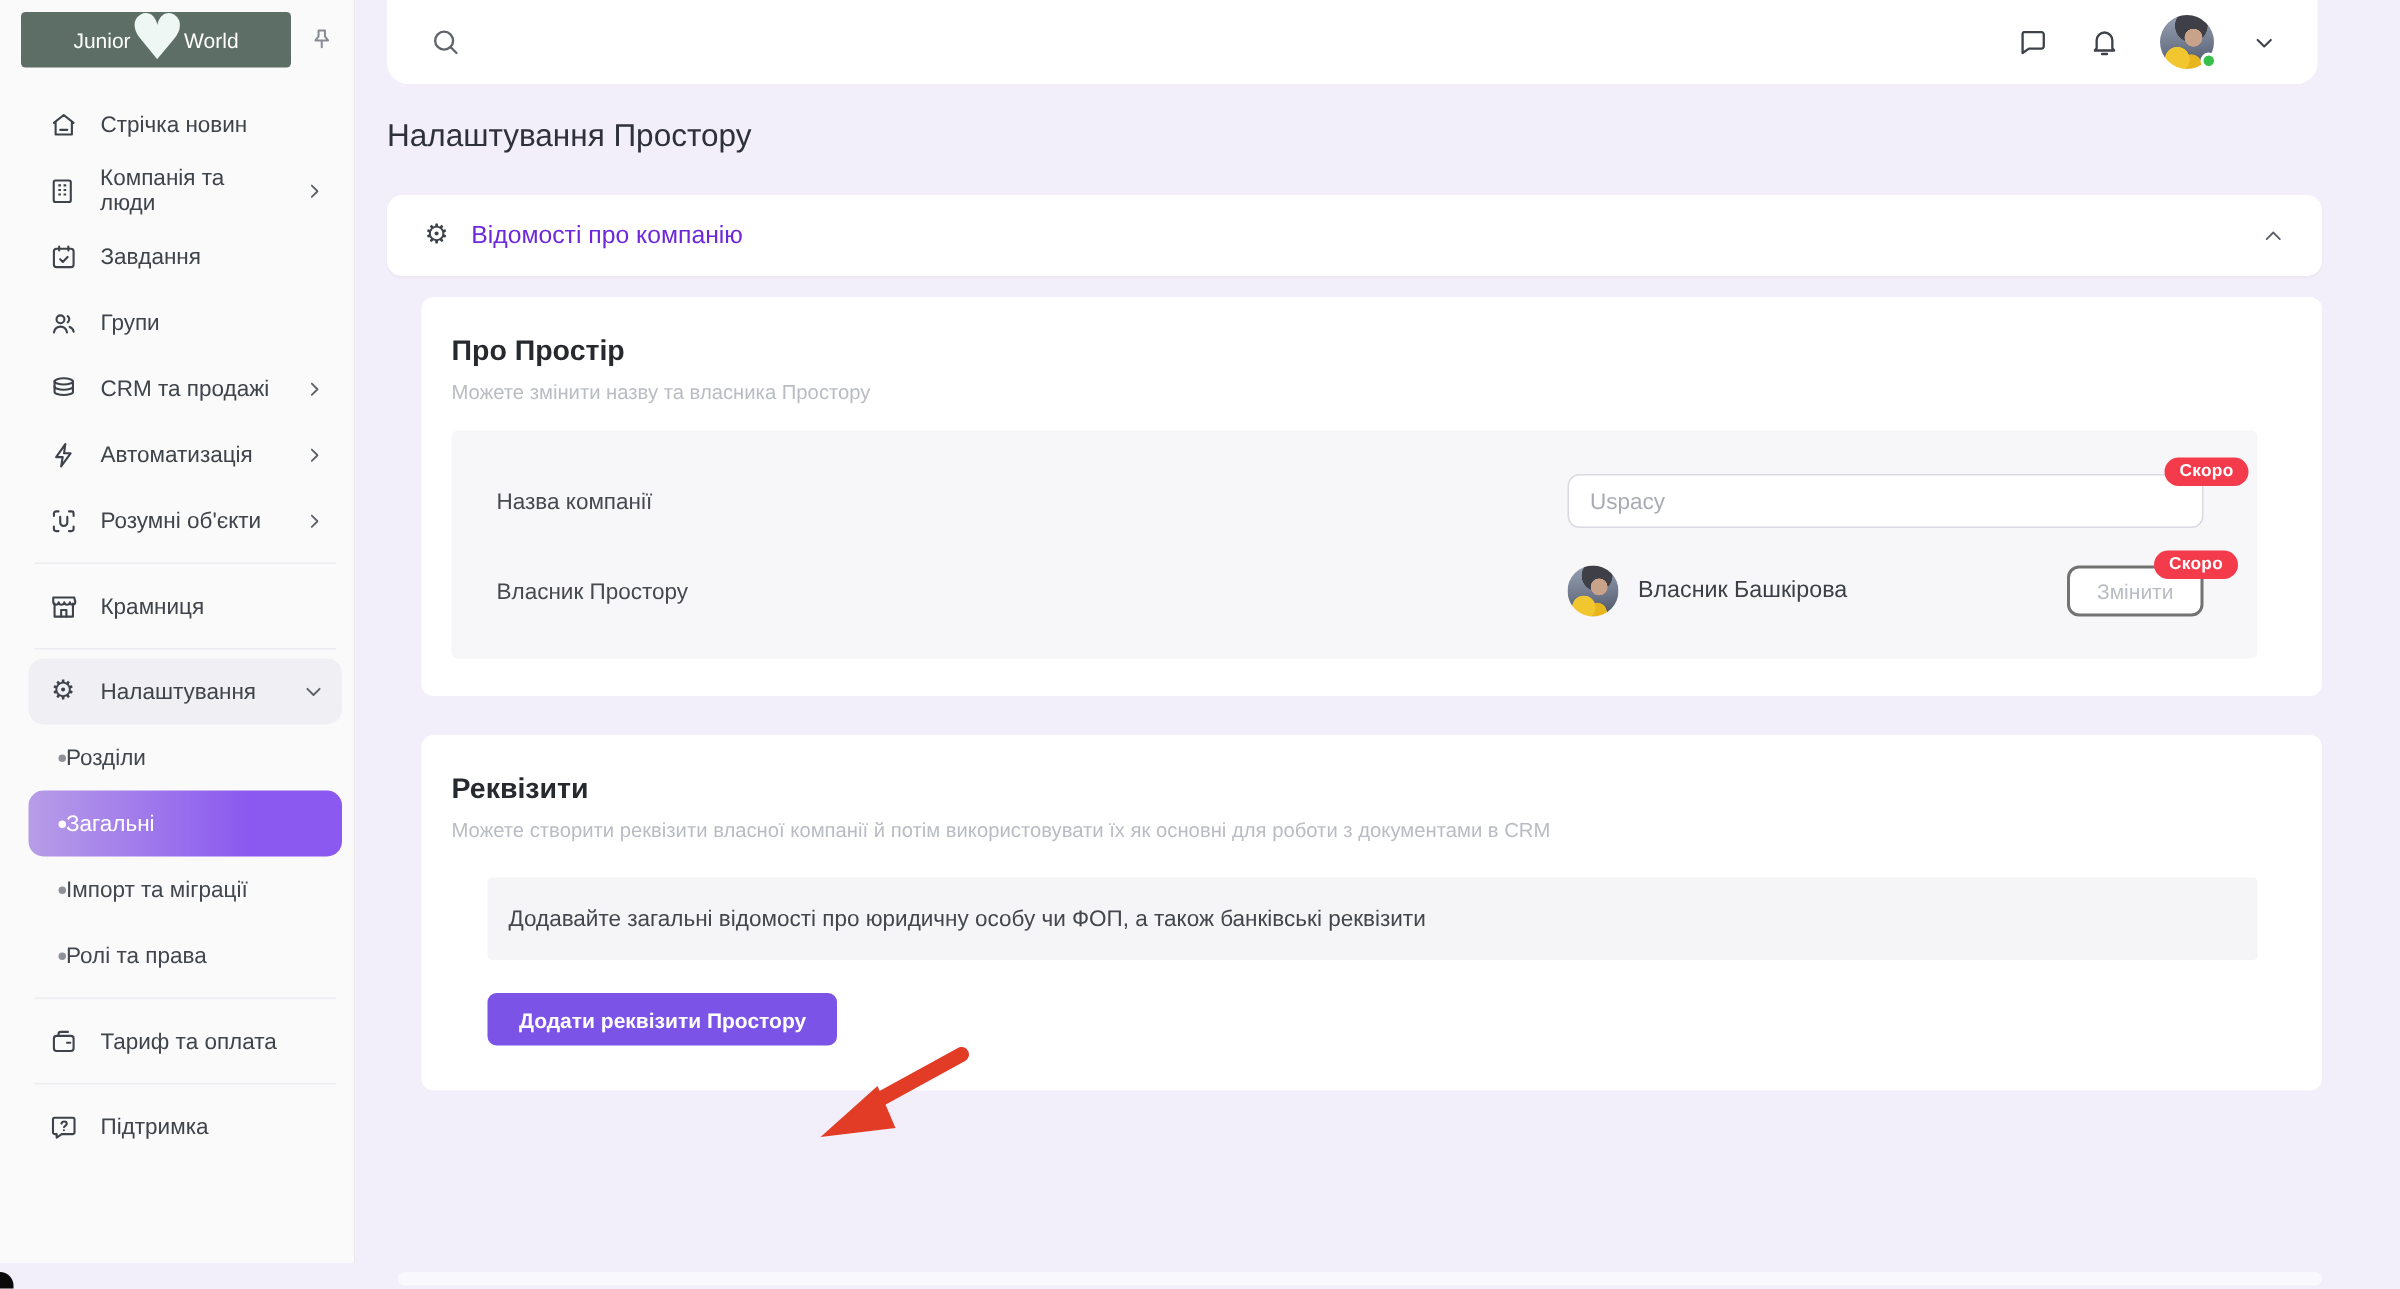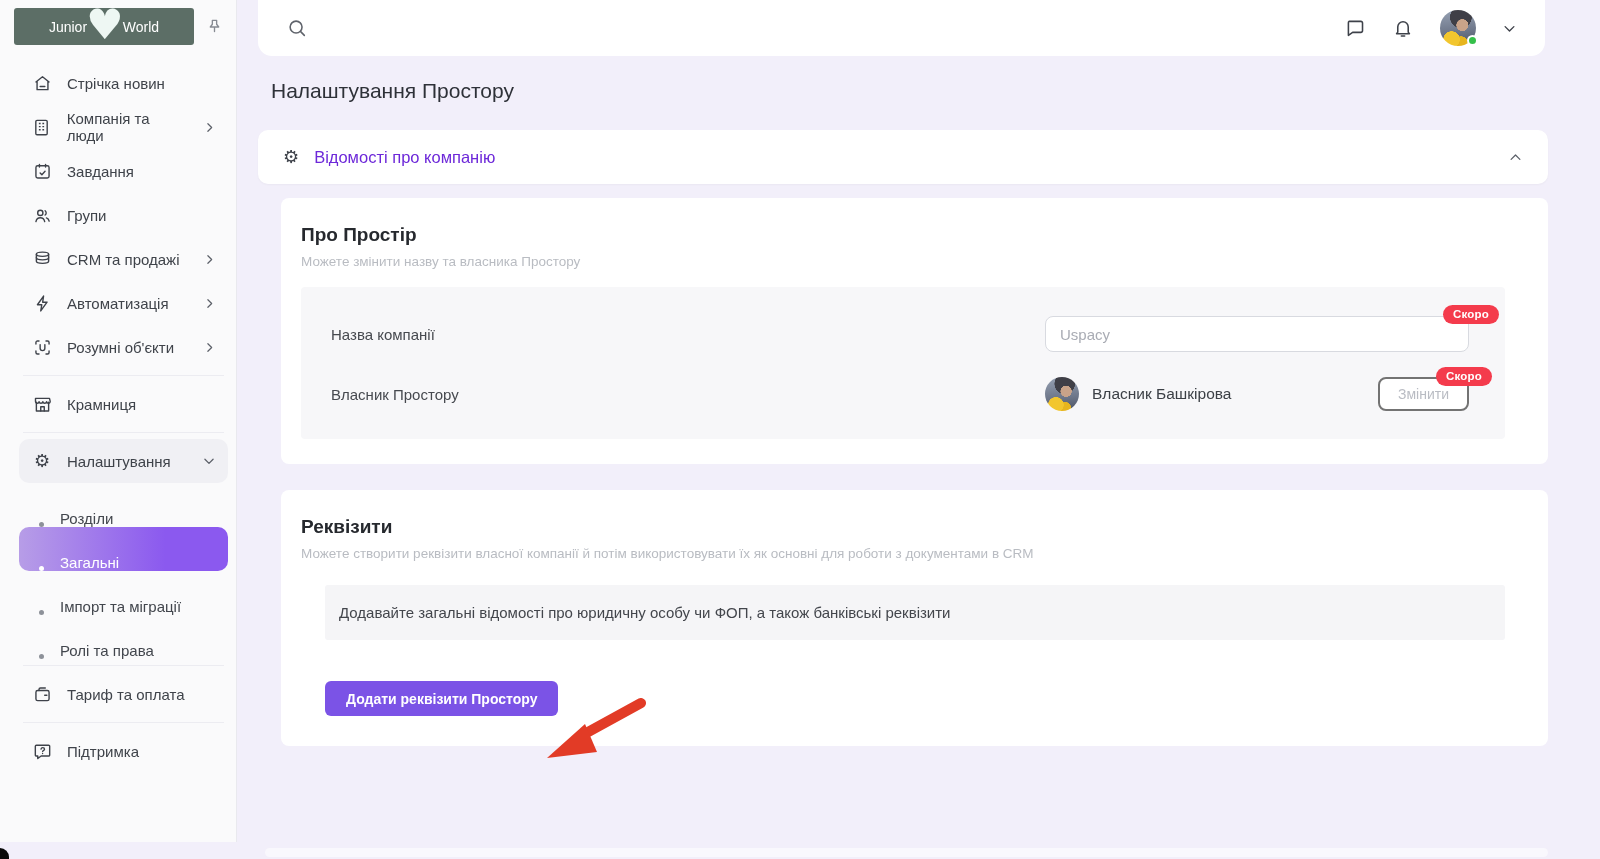--- a/index.html
+++ b/index.html
@@ -16,21 +16,21 @@
   .logo .heart { font-family:"DejaVu Sans", sans-serif; font-size:42px; line-height:30px; color:#eef7f3;
                  margin:0 -3px; transform:translateY(-2px); }
   .pin { margin-left:auto; color:#878b93; display:flex; }
   nav { padding:16px 8px 0 19px; }
   .row { height:44px; display:flex; align-items:center; gap:14px; padding:0 12px;
          font-size:15px; color:#3f434a; border-radius:10px; cursor:pointer; }
   .row .ic { width:22px; display:flex; justify-content:center; color:#3e424a; }
   .row .chev { margin-left:auto; color:#5c6069; display:flex; }
   .row.settings { background:#f0f0f4; }
   .divider { height:1px; background:#ececf1; margin:6px 4px; }
-  .subrow { height:44px; display:flex; align-items:flex-end; gap:16px; padding:0 12px 0 20px;
+  .subrow { height:44px; display:flex; align-items:center; gap:0; padding:0 12px 0 20px;
             font-size:15px; color:#42464d; border-radius:10px; cursor:pointer; }
   .dot { width:5px; height:5px; border-radius:50%; background:#8d9199; flex:0 0 auto; }
   .subrow.active { background:linear-gradient(90deg,#b79de7 0%, #8b59ef 70%); color:#fff; }
   .subrow.active .dot { background:#fff; }
   .glyph { font-family:"DejaVu Sans", sans-serif; font-size:18px; line-height:1; }
 
   
   .main { margin-left:237px; height:859px; position:relative; }
   .topbar { margin-left:21px; width:1287px; height:56px; background:#fff;
             border-radius:0 0 14px 14px; display:flex; align-items:center;
@@ -41,21 +41,21 @@
   .avatar { width:36px; height:36px; border-radius:50%; position:relative; cursor:pointer;
     background:
       radial-gradient(circle at 32% 82%, #f2c62e 0 21%, transparent 22%),
       radial-gradient(circle at 58% 92%, #e7b51e 0 17%, transparent 18%),
       radial-gradient(circle at 62% 42%, #c9a389 0 19%, transparent 20%),
       radial-gradient(circle at 58% 20%, #3f3f47 0 30%, transparent 31%),
       linear-gradient(175deg, #97a2b4 0%, #6d7689 60%, #4a5162 100%); }
   .avatar.small { width:34px; height:34px; }
   .status { position:absolute; right:-2px; bottom:0; width:11px; height:11px; border-radius:50%;
             background:#35c04a; border:2px solid #fff; }
-  .page-title { margin:23px 0 27px 34px; font-size:21px; font-weight:400; color:#2e3138; }
+  .page-title { margin:23px 0 27px 21px; font-size:21px; font-weight:400; color:#2e3138; }
 
   .card-header { margin-left:21px; width:1290px; height:54px; background:#fff; border-radius:10px;
                  display:flex; align-items:center; gap:15px; padding:0 25px;
                  box-shadow:0 1px 2px rgba(40,40,60,.04); }
   .card-header .ttl { font-size:16.5px; color:#6d28d9; }
   .card-header .up { margin-left:auto; color:#5c6069; display:flex; cursor:pointer; }
 
   .panel { margin-left:44px; width:1267px; background:#fff; border-radius:8px; }
   .panel-a { margin-top:14px; padding:26px 43px 25px 20px; }
   .h2 { font-size:19px; font-weight:700; color:#26292e; }
@@ -80,21 +80,21 @@
 
   .panel-b { margin-top:26px; padding:26px 0 30px 0; position:relative; }
   .pad20 { padding-left:20px; padding-right:43px; }
   .tabs { margin-top:17px; margin-left:20px; height:45px; background:#f6f3fc;
           border-radius:4px 4px 0 0; display:flex; align-items:stretch; }
   .tab { display:flex; align-items:center; padding:0 17px; font-size:14px; color:#3e434a;
          cursor:pointer; border-bottom:3px solid transparent; }
   .tab.active { color:#9457e0; border-bottom-color:#8b55e6; }
   .info-box { margin:24px 43px 0 44px; background:#f5f5f7; border-radius:3px;
               padding:19px 14px; font-size:15px; color:#43464c; }
-  .btn-primary { margin:41px 0 0 44px; height:35px; padding:4px 21px; background:#7b53e6; border:none;
+  .btn-primary { margin:22px 0 0 44px; height:35px; padding:4px 21px; background:#7b53e6; border:none;
                  border-radius:6px; color:#fff; font-size:14px; font-weight:700; cursor:pointer;
                  font-family:"Liberation Sans",sans-serif; }
   .arrow-annot { position:absolute; left:246px; top:208px; width:120px; height:72px; pointer-events:none; }
 
   .hscroll { position:absolute; left:28px; right:52px; bottom:2px; height:9px;
              background:rgba(255,255,255,.55); border-radius:6px; }
   .corner-artifact { position:fixed; left:0; bottom:0; width:9px; height:11px; background:#0a0a0a;
                      border-top-right-radius:9px; z-index:9; }
 
   svg { display:block; }

